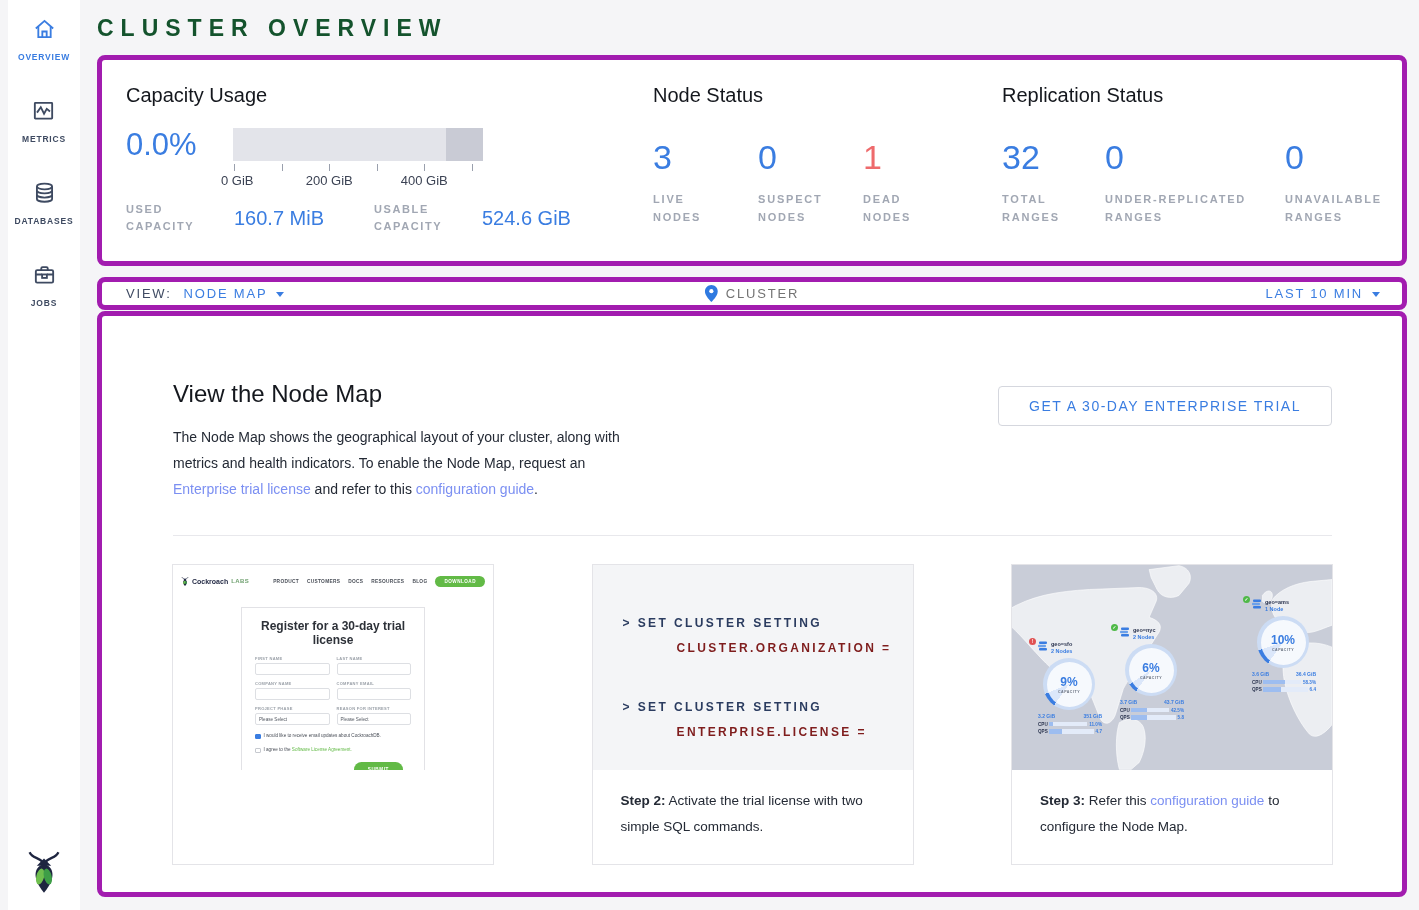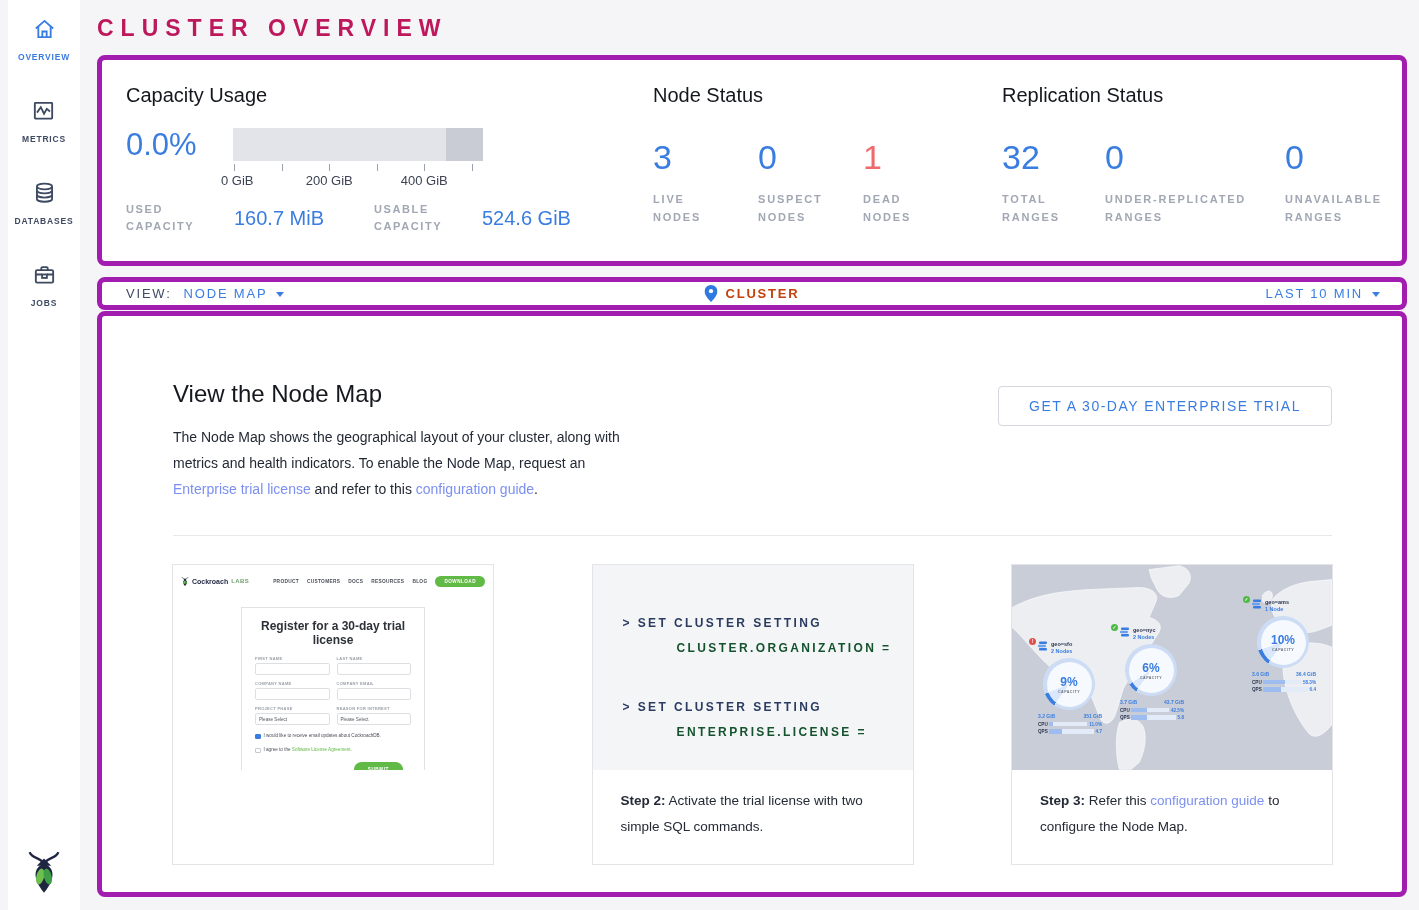--- a/index.html
+++ b/index.html
@@ -21,21 +21,21 @@
   .side-item { display:flex; flex-direction:column; align-items:center; gap:6px; cursor:pointer; }
   .side-item .lbl { font-size:8.5px; letter-spacing:.8px; font-weight:700; color:#3e4a61; }
   .side-item.active .lbl { color:#3a7de1; }
   .side-item svg { stroke:#3e4a61; }
   .side-item.active svg { stroke:#3a7de1; }
   .side-logo { position:absolute; bottom:12px; left:50%; transform:translateX(-50%); }
   
   .content { position:absolute; left:72px; top:0; right:0; bottom:0; }
   .page-title {
     margin:15px 3px 0 25px; font-size:23px; font-weight:600;
-    letter-spacing:7px; color:#be185d;
+    letter-spacing:7px; color:#14532d;
   }
   .panel { background:#fff; border:5px solid #a21caf; border-radius:8px; }
   
   .summary { position:absolute; left:25px; top:55px; width:1310px; height:211px; display:flex; }
   .sec-title { font-size:20px; font-weight:500; color:#14171d; }
   .cap-sec { width:551px; padding:24px 0 0 24px; }
   .gauge-row { display:flex; margin-top:21px; }
   .cap-pct { width:107px; font-size:31px; color:#3a7de1; line-height:34px; }
   .gauge { width:250px; position:relative; }
   .gauge-bar { height:33px; background:#e3e4ea; position:relative; }
@@ -64,21 +64,21 @@
   
   .viewbar {
     position:absolute; left:25px; top:277px; width:1310px; height:33px;
     display:flex; align-items:center; font-size:13px; letter-spacing:1.8px;
   }
   .vb-left { padding-left:24px; display:flex; align-items:center; }
   .vb-view-label { color:#3f4b63; font-weight:500; }
   .vb-blue { color:#3a7de1; font-weight:500; cursor:pointer; display:flex; align-items:center; }
   .vb-left .vb-blue { margin-left:12px; }
   .caret { width:0; height:0; border-left:4.5px solid transparent; border-right:4.5px solid transparent; border-top:5.5px solid currentColor; display:inline-block; margin-left:9px; position:relative; top:1px;}
-  .vb-center { position:absolute; left:50%; transform:translateX(-50%); display:flex; align-items:center; color:#c2410c; font-weight:700; }
+  .vb-center { position:absolute; left:50%; transform:translateX(-50%); display:flex; align-items:center; color:#737373; font-weight:400; }
   .vb-center svg { margin-right:8px; }
   .vb-right { margin-left:auto; padding-right:22px; }
   
   .mainpanel { position:absolute; left:25px; top:311px; width:1310px; height:586px; }
   .nm-heading { position:absolute; left:71px; top:64px; font-size:24px; font-weight:400; color:#14171d; }
   .nm-desc { position:absolute; left:71px; top:108px; width:470px; font-size:14px; line-height:26px; color:#242a35; }
   a.lnk { color:#7b8ff2; text-decoration:none; cursor:pointer; }
   .trial-btn {
     position:absolute; right:70px; top:70px; height:40px; padding:0 30px;
     background:#fff; border:1px solid #d5d7de; border-radius:4px;
@@ -104,21 +104,21 @@
   .ms-field .flbl { font-size:4px; letter-spacing:.3px; color:#9aa0a8; margin-bottom:2px; font-weight:700; }
   .ms-field .finput { height:12px; border:1px solid #dddfe3; border-radius:2px; font-size:4.6px; color:#555a63; line-height:11px; padding-left:3px; }
   .ms-check { display:flex; align-items:flex-start; gap:3px; margin-top:8px; font-size:4.6px; color:#4a4f58; }
   .ms-cb { width:5.5px; height:5.5px; border:.7px solid #c6c9cf; border-radius:1px; flex:none; margin-top:.5px; }
   .ms-cb.checked { background:#3a7de1; border-color:#3a7de1; }
   .ms-green-lnk { color:#62ba46; }
   .ms-submit { display:block; margin:9px 8px 0 auto; background:#62ba46; color:#fff; border:none; font-size:4.6px; letter-spacing:.6px; font-weight:700; padding:5px 14px; border-radius:9px; font-family:inherit; }
   
   .code-media { background:#f4f5f7; padding:49px 0 0 30px; }
   .code-line { font-size:12px; font-weight:700; letter-spacing:2.4px; color:#2b3c60; line-height:18px; white-space:nowrap; }
-  .code-line.green { color:#14532d; margin-left:54px; margin-top:7px; }
+  .code-line.green { color:#7f1d1d; margin-left:54px; margin-top:7px; }
   .code-gap { height:41px; }
   
   .map-media { background:#c9cdd8; }
   .map-media svg.world { position:absolute; left:0; top:0; }
   .nw { position:absolute; z-index:2; }
   .nw-head { display:flex; align-items:flex-start; gap:3px; position:relative; }
   .nw-badge { width:7px; height:7px; border-radius:50%; position:absolute; left:-9px; top:-3px; color:#fff; font-size:4.5px; line-height:7px; text-align:center; font-weight:700; }
   .nw-badge.red { background:#e05152; }
   .nw-badge.green { background:#4fb948; }
   .nw-names { display:flex; flex-direction:column; }

